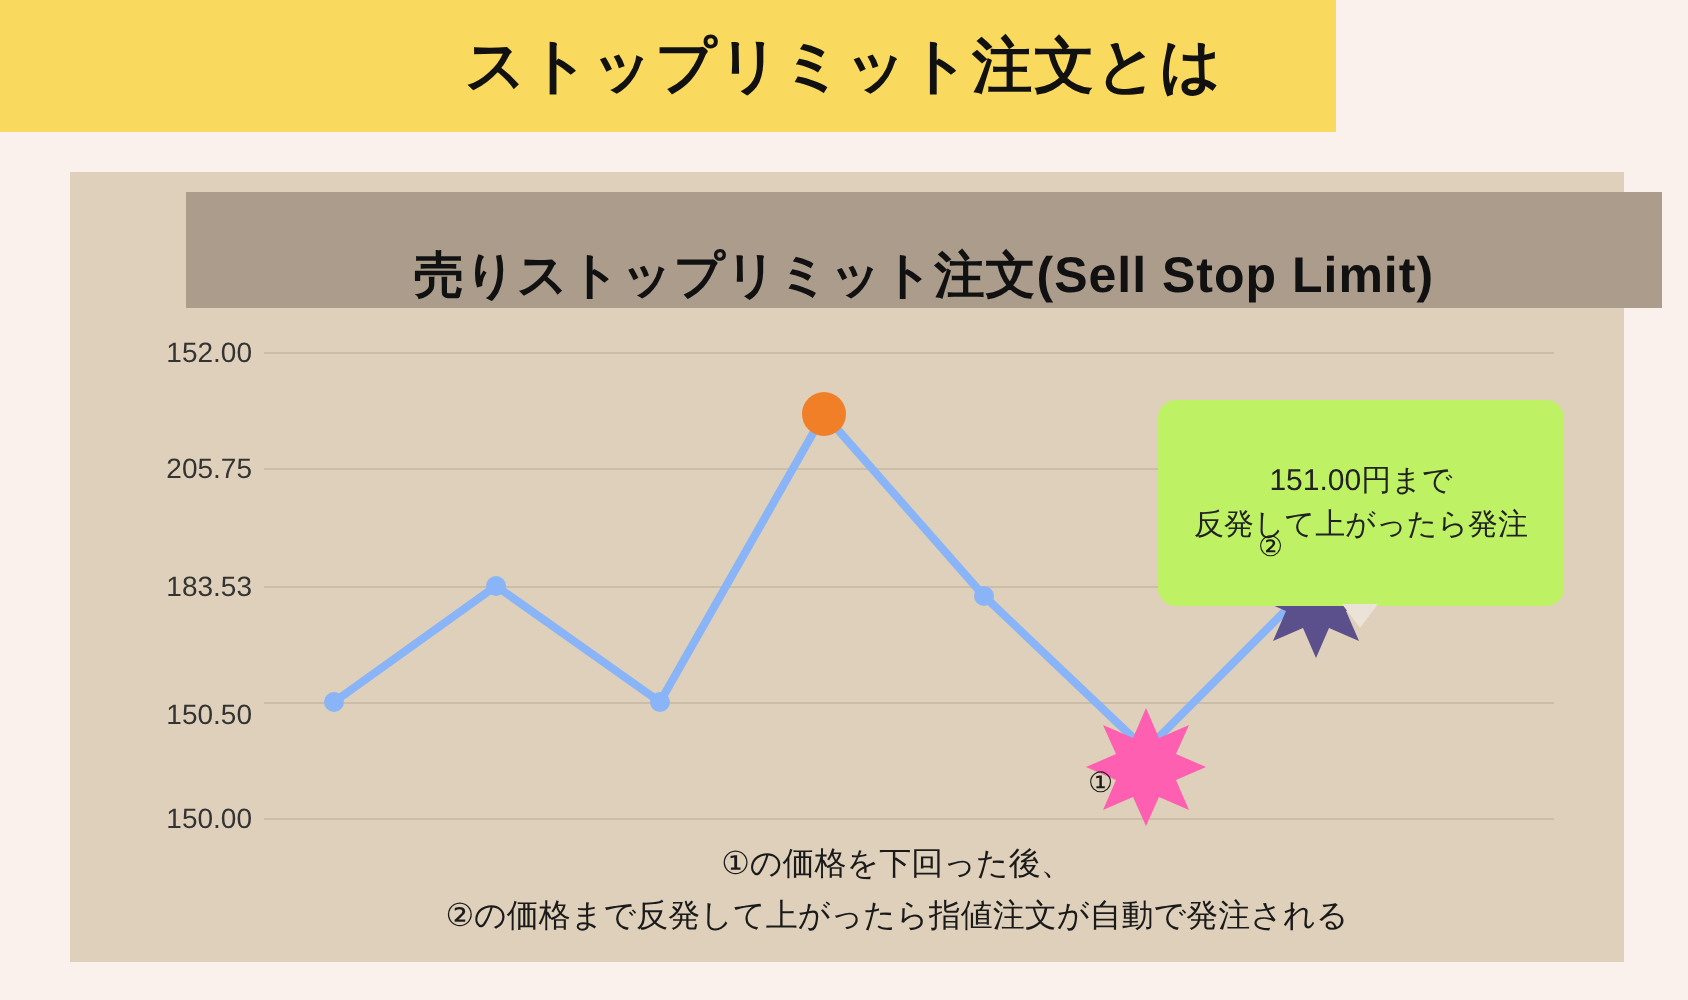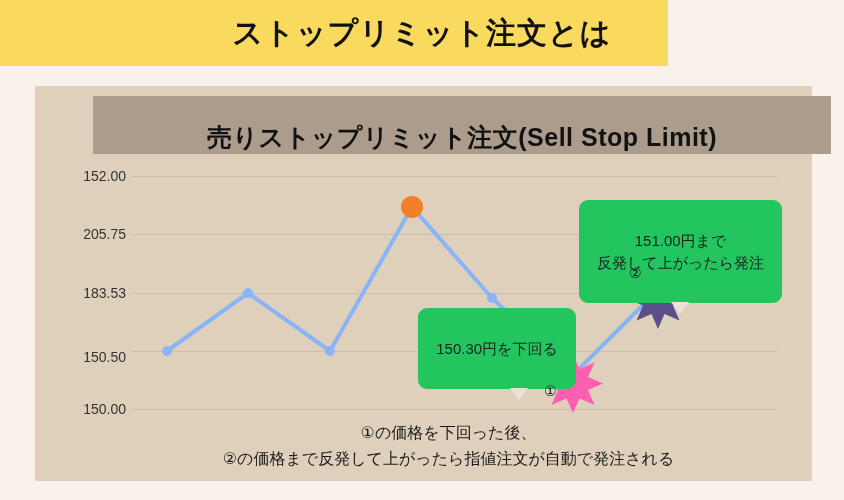--- a/index.html
+++ b/index.html
@@ -43,21 +43,21 @@
   }
   .ylabel {
     position:absolute; left:0px; width:66px; text-align:right;
     font-size:14px; color:#333;
   }
 
   svg.series { position:absolute; left:0; top:0; width:777px; height:395px; overflow:visible; }
 
   .callout {
     position:absolute;
-    background:#22c55e;
+    background:#bef264;
     border-radius:9px;
     color:#222;
     font-size:15px;
     text-align:center;
     padding:8px 14px;
     line-height:1.45;
     white-space:pre-line;
   }
   .callout .tail {
     position:absolute; bottom:-11px;
@@ -115,24 +115,20 @@
         <circle cx="352" cy="121" r="11" fill="#f07f28"></circle>
         <circle cx="432" cy="212" r="5" fill="#8ab4f8"></circle>
         <circle cx="675" cy="186" r="5" fill="#8ab4f8"></circle>
 
         <polygon fill="#ff5fb0" points="513,268 519.5,283 534.5,276.5 528,291 543,297.5 528,304 534.5,319 519.5,312.5 513,327 506.5,312.5 491.5,319 498,304 483,297.5 498,291 491.5,276.5 506.5,283"></polygon>
 
         <polygon fill="#5b4f8c" points="598,183 604.5,198 619.5,191.5 613,206.5 628,213 613,219.5 619.5,234.5 604.5,228 598,243 591.5,228 576.5,234.5 583,219.5 568,213 583,206.5 576.5,191.5 591.5,198"></polygon>
       </svg>
 
 
-      <div class="callout" style="left:358px; top:222px; width:158px;">
-        <span>150.30円を下回る</span>
-        <span class="tail" style="left:92px;"></span>
-      </div>
 
       <div class="callout" style="left:519px; top:114px; width:203px;">
         <span>151.00円まで
 反発して上がったら発注</span>
         <span class="tail" style="left:92px;"></span>
       </div>
 
       <div class="marker-num" style="left:484px; top:297px;">①</div>
       <div class="marker-num" style="left:569px; top:179px;">②</div>
 

